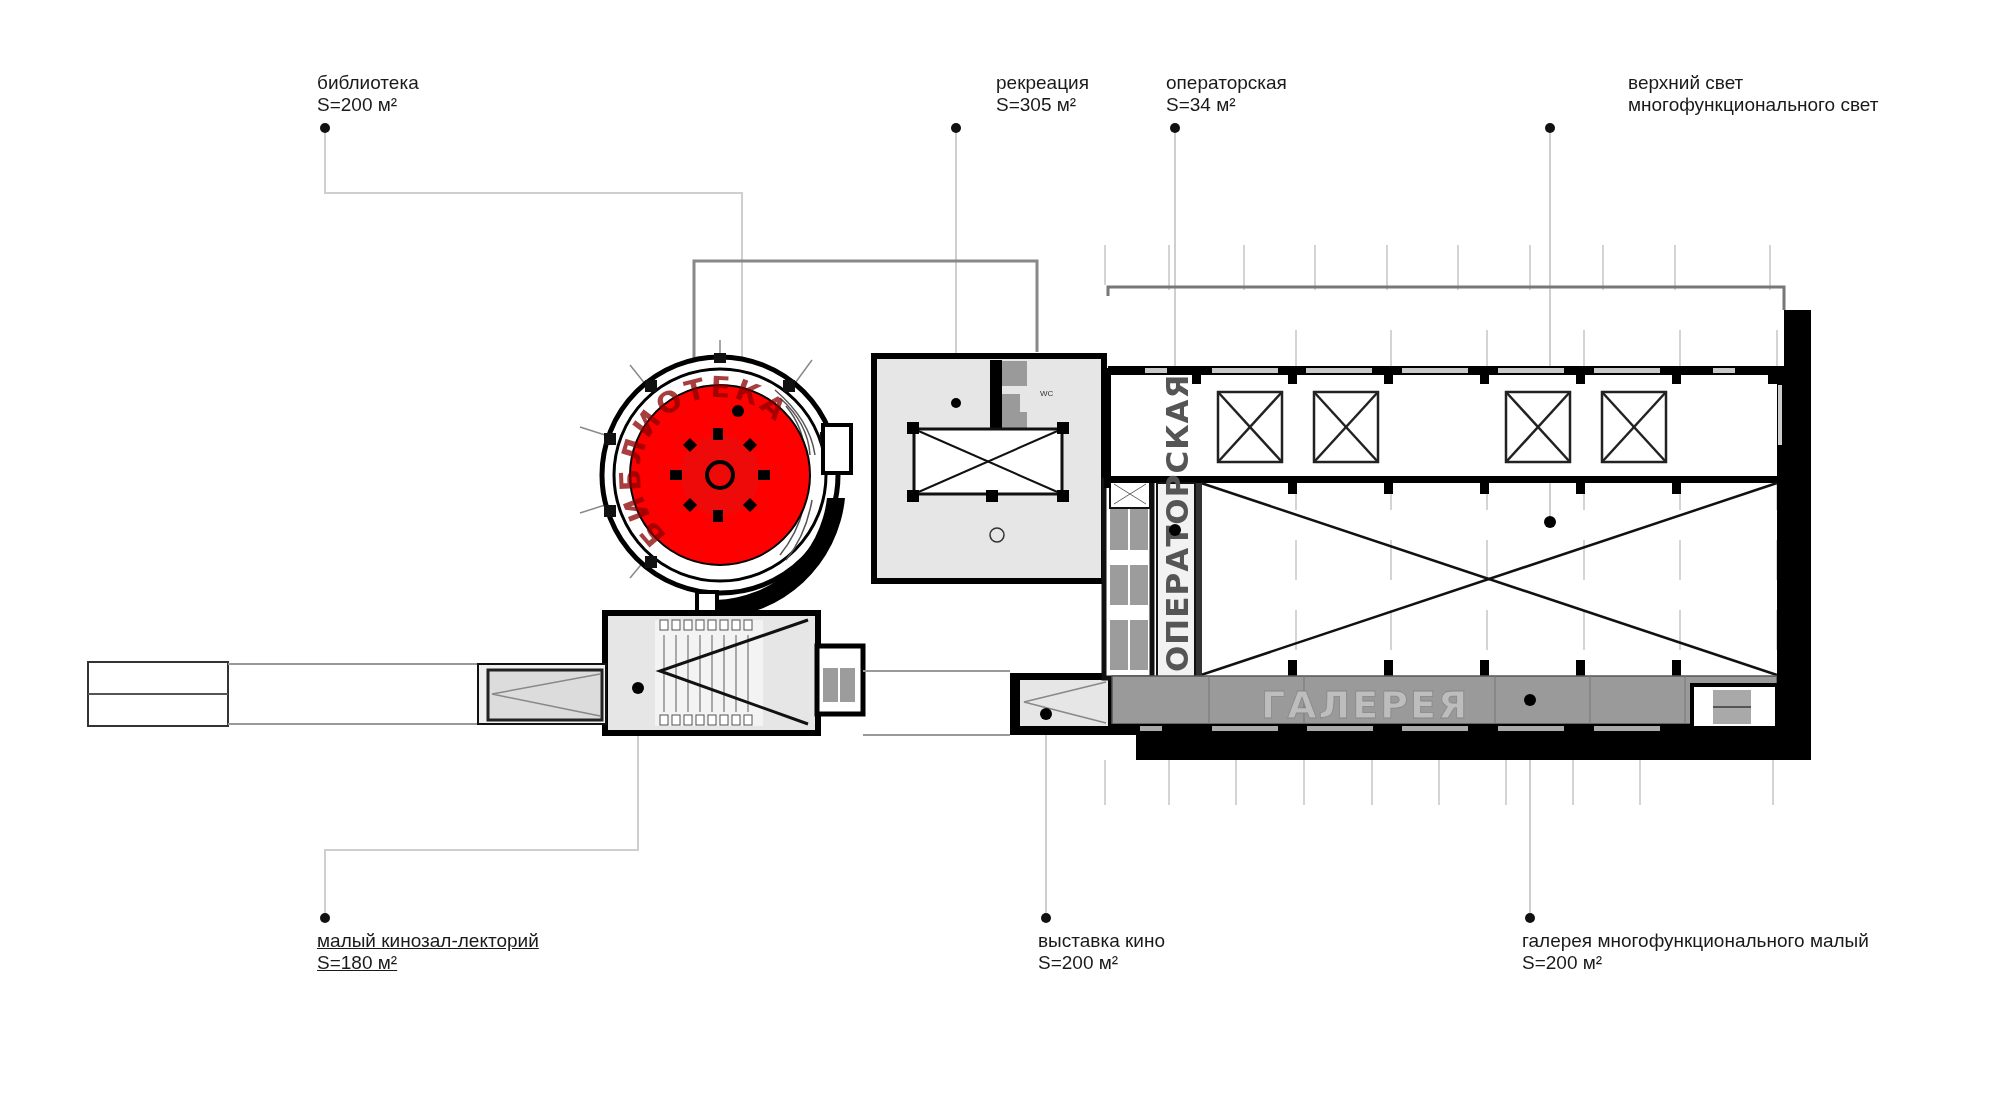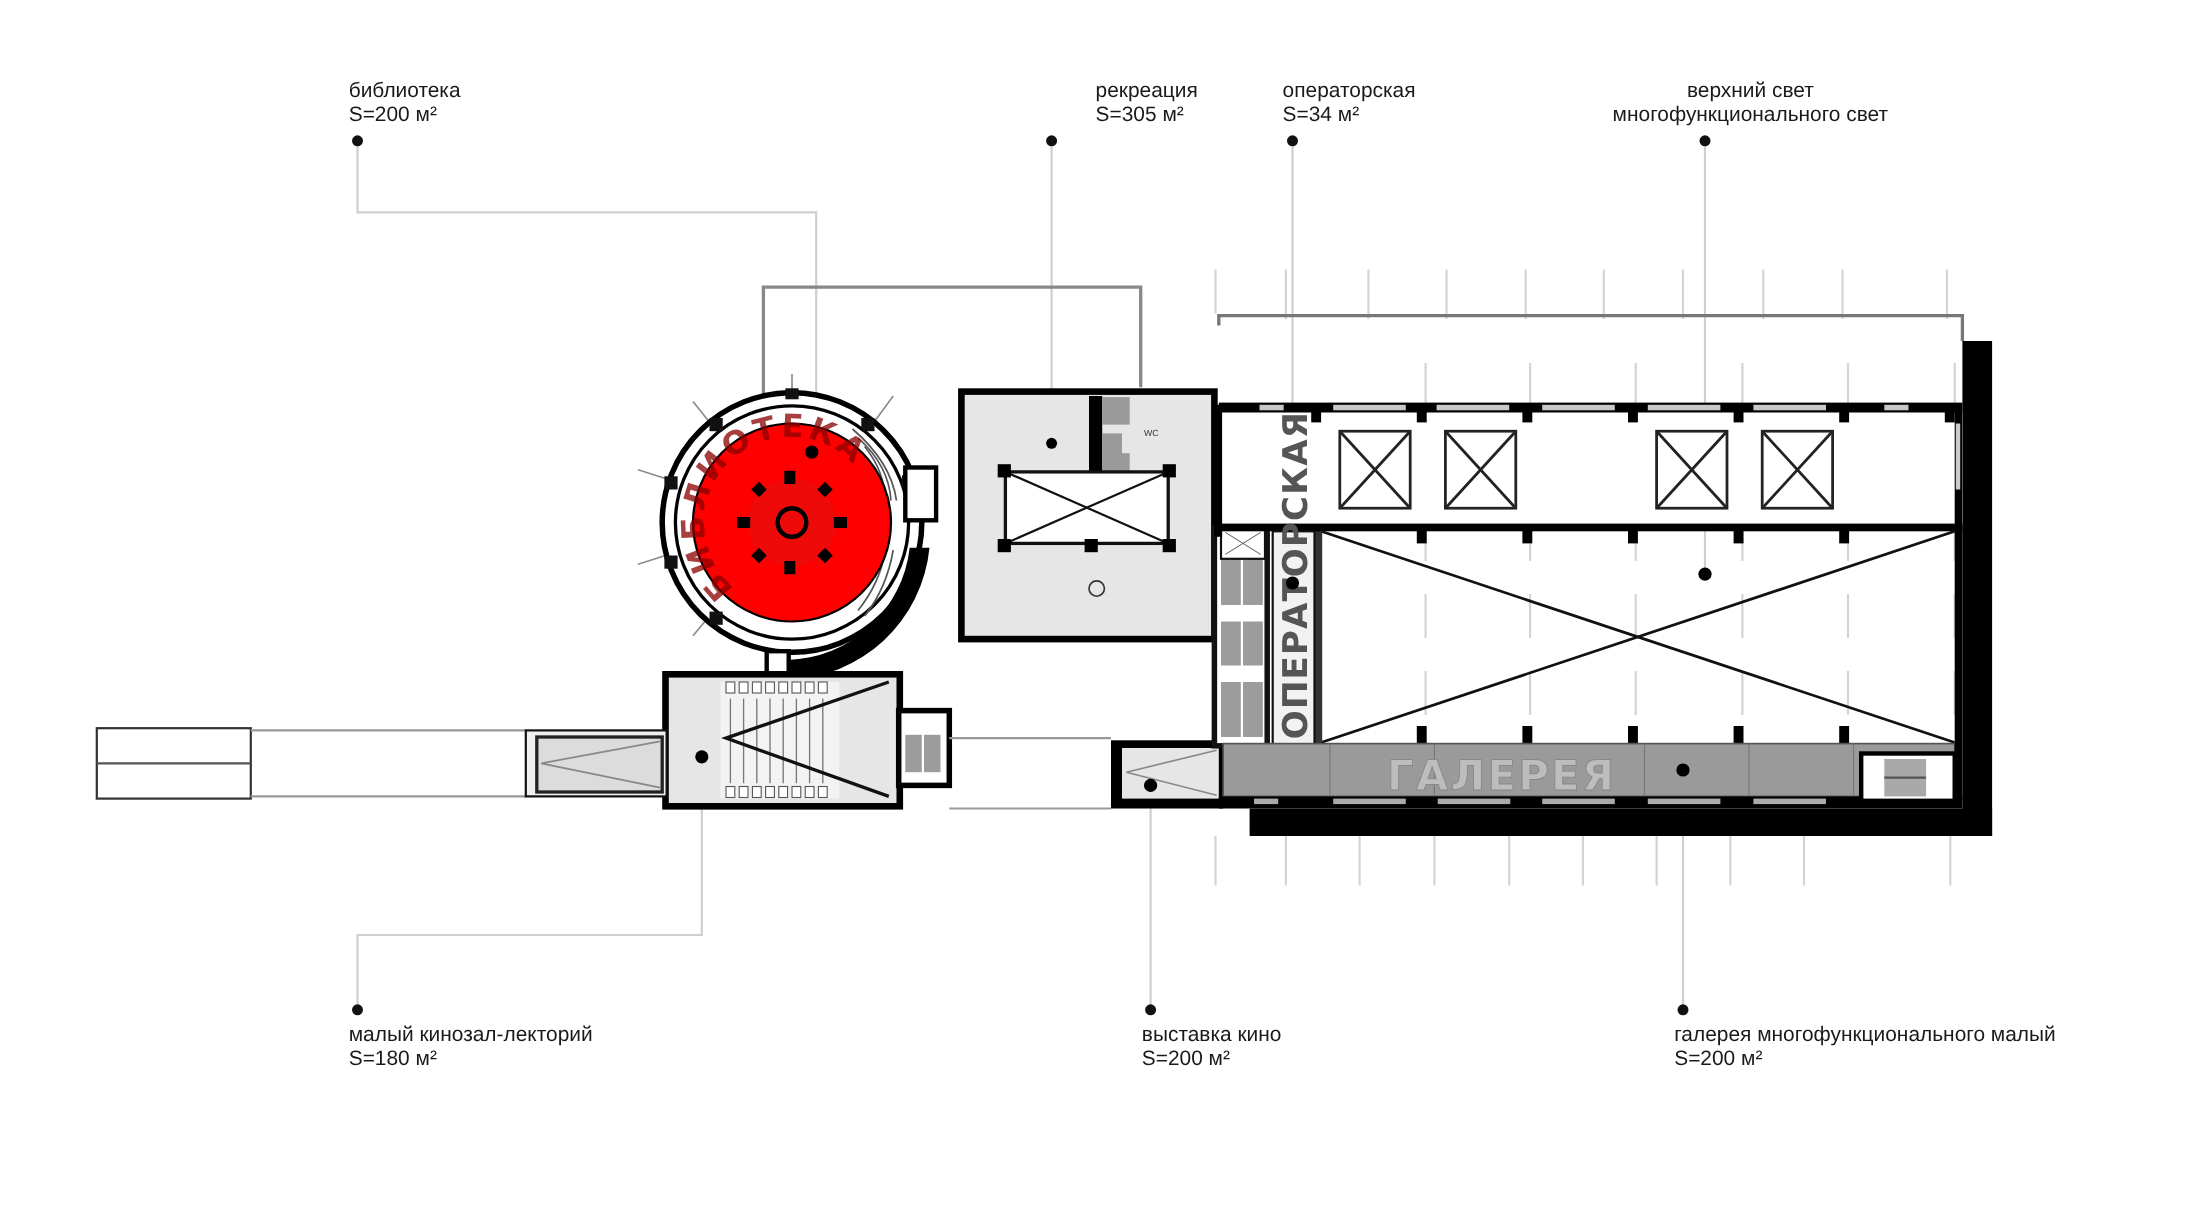--- a/index.html
+++ b/index.html
@@ -326,26 +326,26 @@
 <div class="callout" style="left:948px; top:72px;margin-left:48px;">
   <div>рекреация</div>
   <div class="area">S=305 м²</div>
 </div>
 
 <div class="callout" style="left:1166px; top:72px;">
   <div>операторская</div>
   <div class="area">S=34 м²</div>
 </div>
 
-<div class="callout" style="left:1466px; top:72px;text-align:center;">
+<div class="callout" style="left:1628px; top:72px;">
   <div>верхний свет</div>
   <div>многофункционального свет</div>
 </div>
 
-<div class="callout" style="left:317px; top:930px;">
+<div class="callout" style="left:317px; top:930px;text-decoration:underline;">
   <div>малый кинозал-лекторий</div>
   <div class="area">S=180 м²</div>
 </div>
 
 <div class="callout" style="left:1038px; top:930px;">
   <div>выставка кино</div>
   <div class="area">S=200 м²</div>
 </div>
 
 <div class="callout" style="left:1522px; top:930px;">

